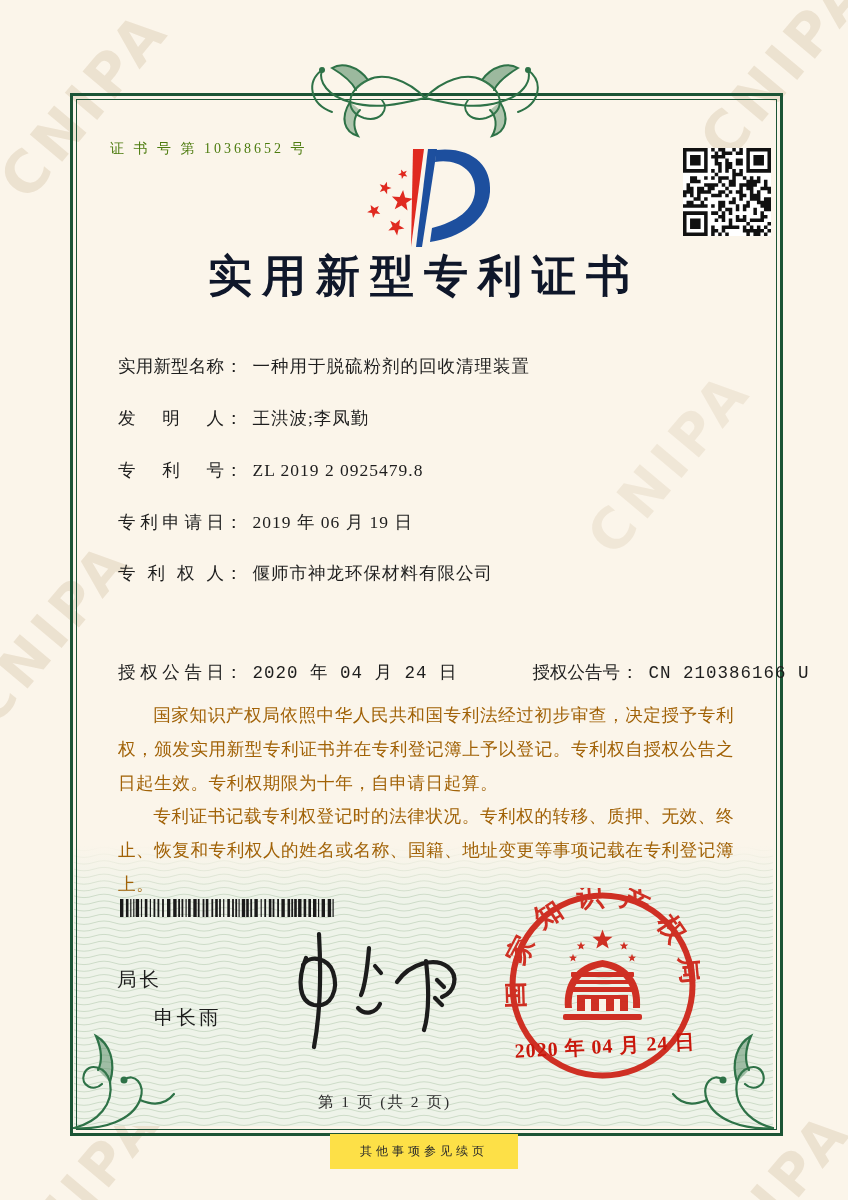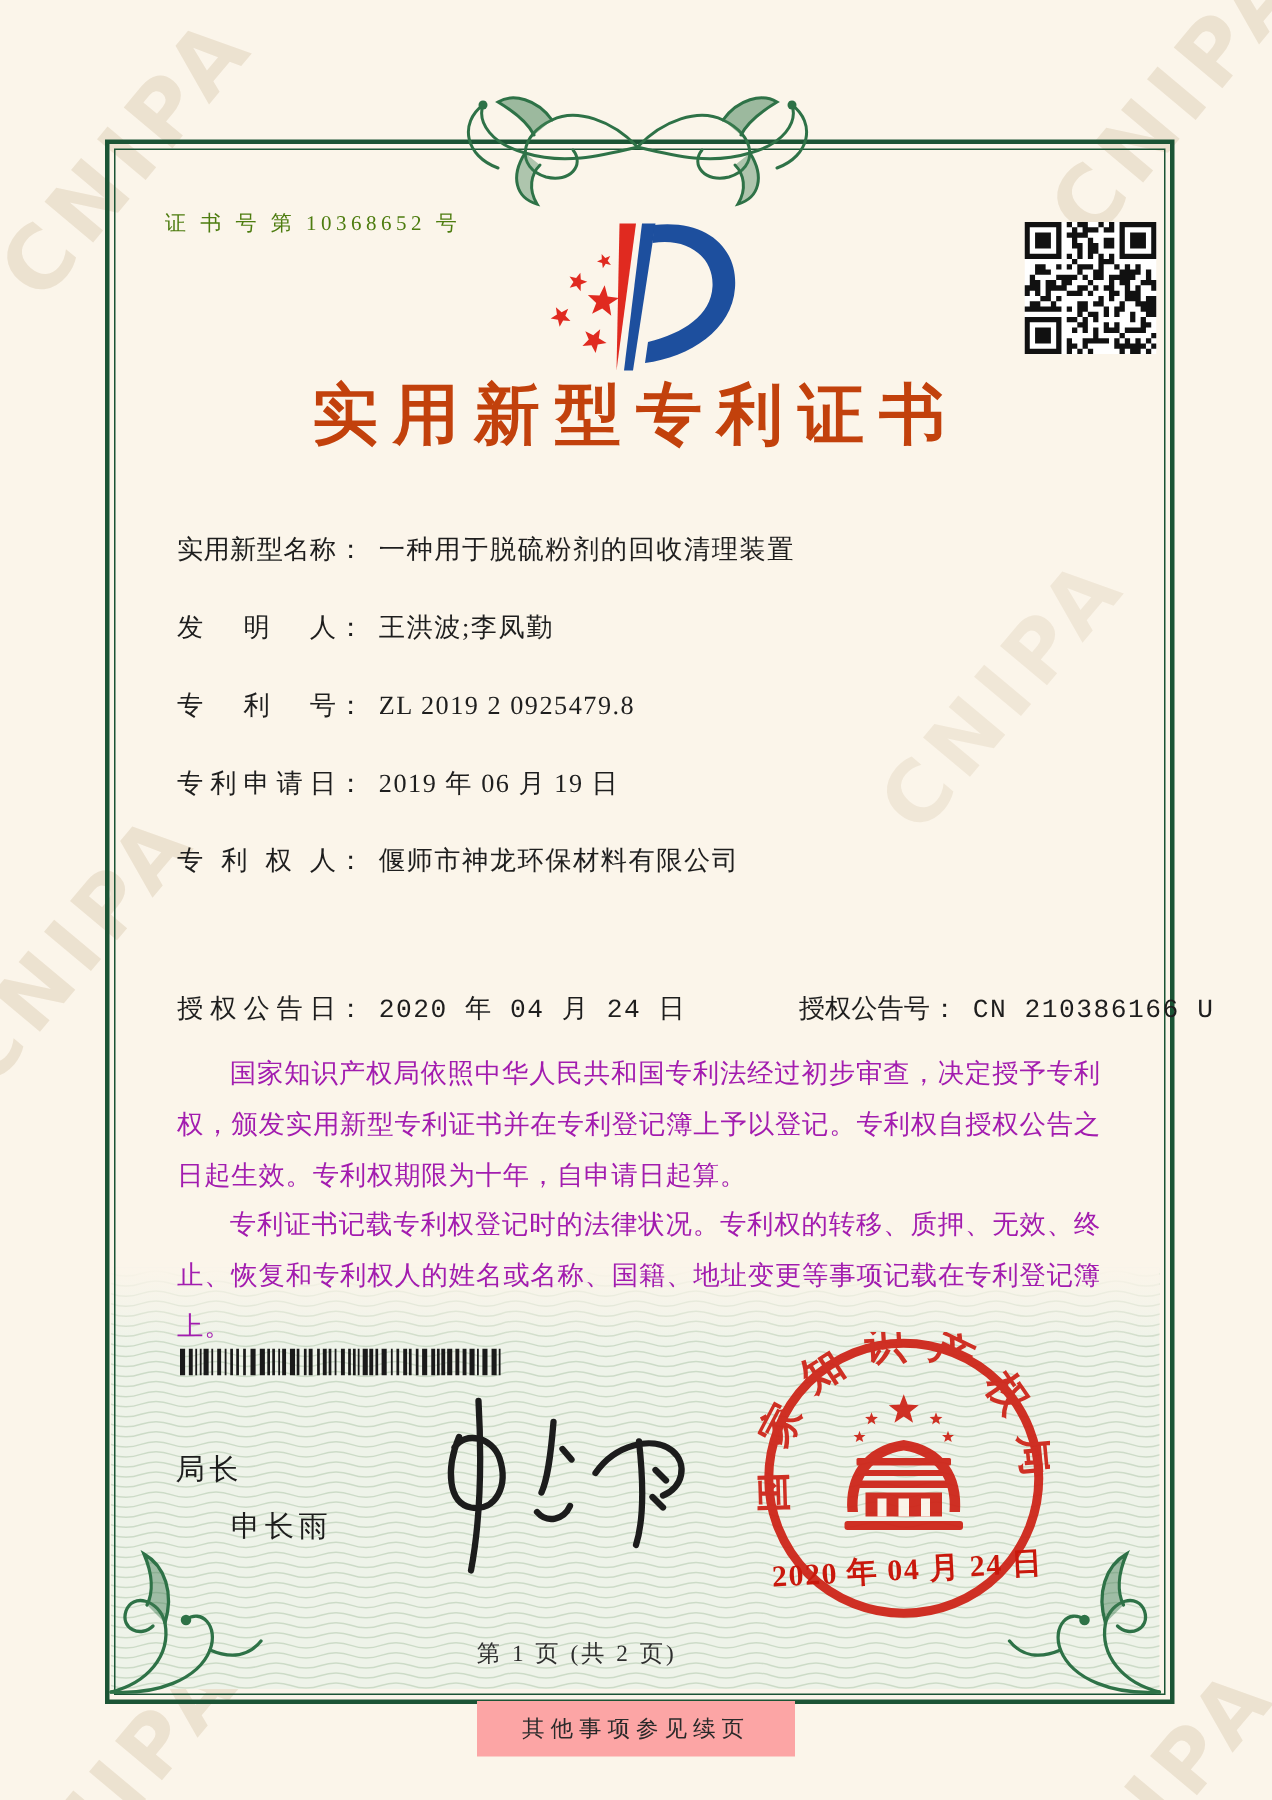--- a/index.html
+++ b/index.html
@@ -9,36 +9,36 @@
   .wm{position:absolute;font-family:"DejaVu Sans",sans-serif;font-weight:700;
       color:#d9c8ad;opacity:.42;letter-spacing:6px;transform:rotate(-50deg);
       pointer-events:none;white-space:nowrap;}
   .frame-outer{position:absolute;left:70px;top:93px;width:707px;height:1037px;
       border:3px solid var(--accent-green,#1b5435);}
   .frame-inner{position:absolute;left:3px;top:3px;right:3px;bottom:3px;
       border:1px solid var(--accent-green,#1b5435);}
   .abs{position:absolute;}
   .cert-no{left:110px;top:140px;font-size:14px;letter-spacing:3px;color:#4d7c0f;}
   .title{left:0;top:247px;width:100%;text-align:center;font-size:44px;font-weight:700;
-      letter-spacing:10px;color:#c2410c;}
+      letter-spacing:10px;color:#0f172a;}
   .frow{left:118px;font-size:17.5px;color:#1e1e1e;white-space:nowrap;}
   .flabel{display:inline-block;width:106px;text-align:justify;text-align-last:justify;
       vertical-align:top;}
   .fvalue{margin-left:10px;letter-spacing:1px;margin-top:12px;}
   .colon{margin-left:1px;}
   .paras{left:118px;top:699px;width:616px;font-size:17.6px;line-height:1.92;
-      text-align:justify;color:#a21caf;}
+      text-align:justify;color:#a16207;}
   .paras p{margin:0;text-indent:2em;letter-spacing:.5px;}
   .officer{left:117px;font-size:19.5px;letter-spacing:3px;color:#1d1d1d;
       font-family:"Liberation Sans","DejaVu Sans",sans-serif;}
   .pagenum{left:70px;top:1092px;width:629px;text-align:center;font-size:15.5px;
       color:#2e2e2e;letter-spacing:2px;}
   .footer-note{left:0;top:1134px;width:100%;text-align:center;}
-  .footer-note span{display:inline-block;background:#fca5a5;padding:9px 30px;
-      font-size:15px;letter-spacing:4px;color:#2a2a2a;}
+  .footer-note span{display:inline-block;background:#fde047;padding:9px 30px;
+      font-size:12px;letter-spacing:4px;color:#2a2a2a;}
   .seal-date{left:505px;top:1033px;width:200px;text-align:center;font-size:20px;
       color:#c9180c;letter-spacing:1px;transform:rotate(-3deg);font-weight:600;}
   svg{display:block;}
 </style>
 </head>
 <body style="--accent-green: #1b5435; --ornament-green: #2e7247; --seal-red: #ce2418; --logo-red: #e02a20; --logo-blue: #1d4f9e;">
 
 <div class="page">
 
   <div class="wm" style="left:-28px;top:70px;font-size:58px;">CNIPA</div>

